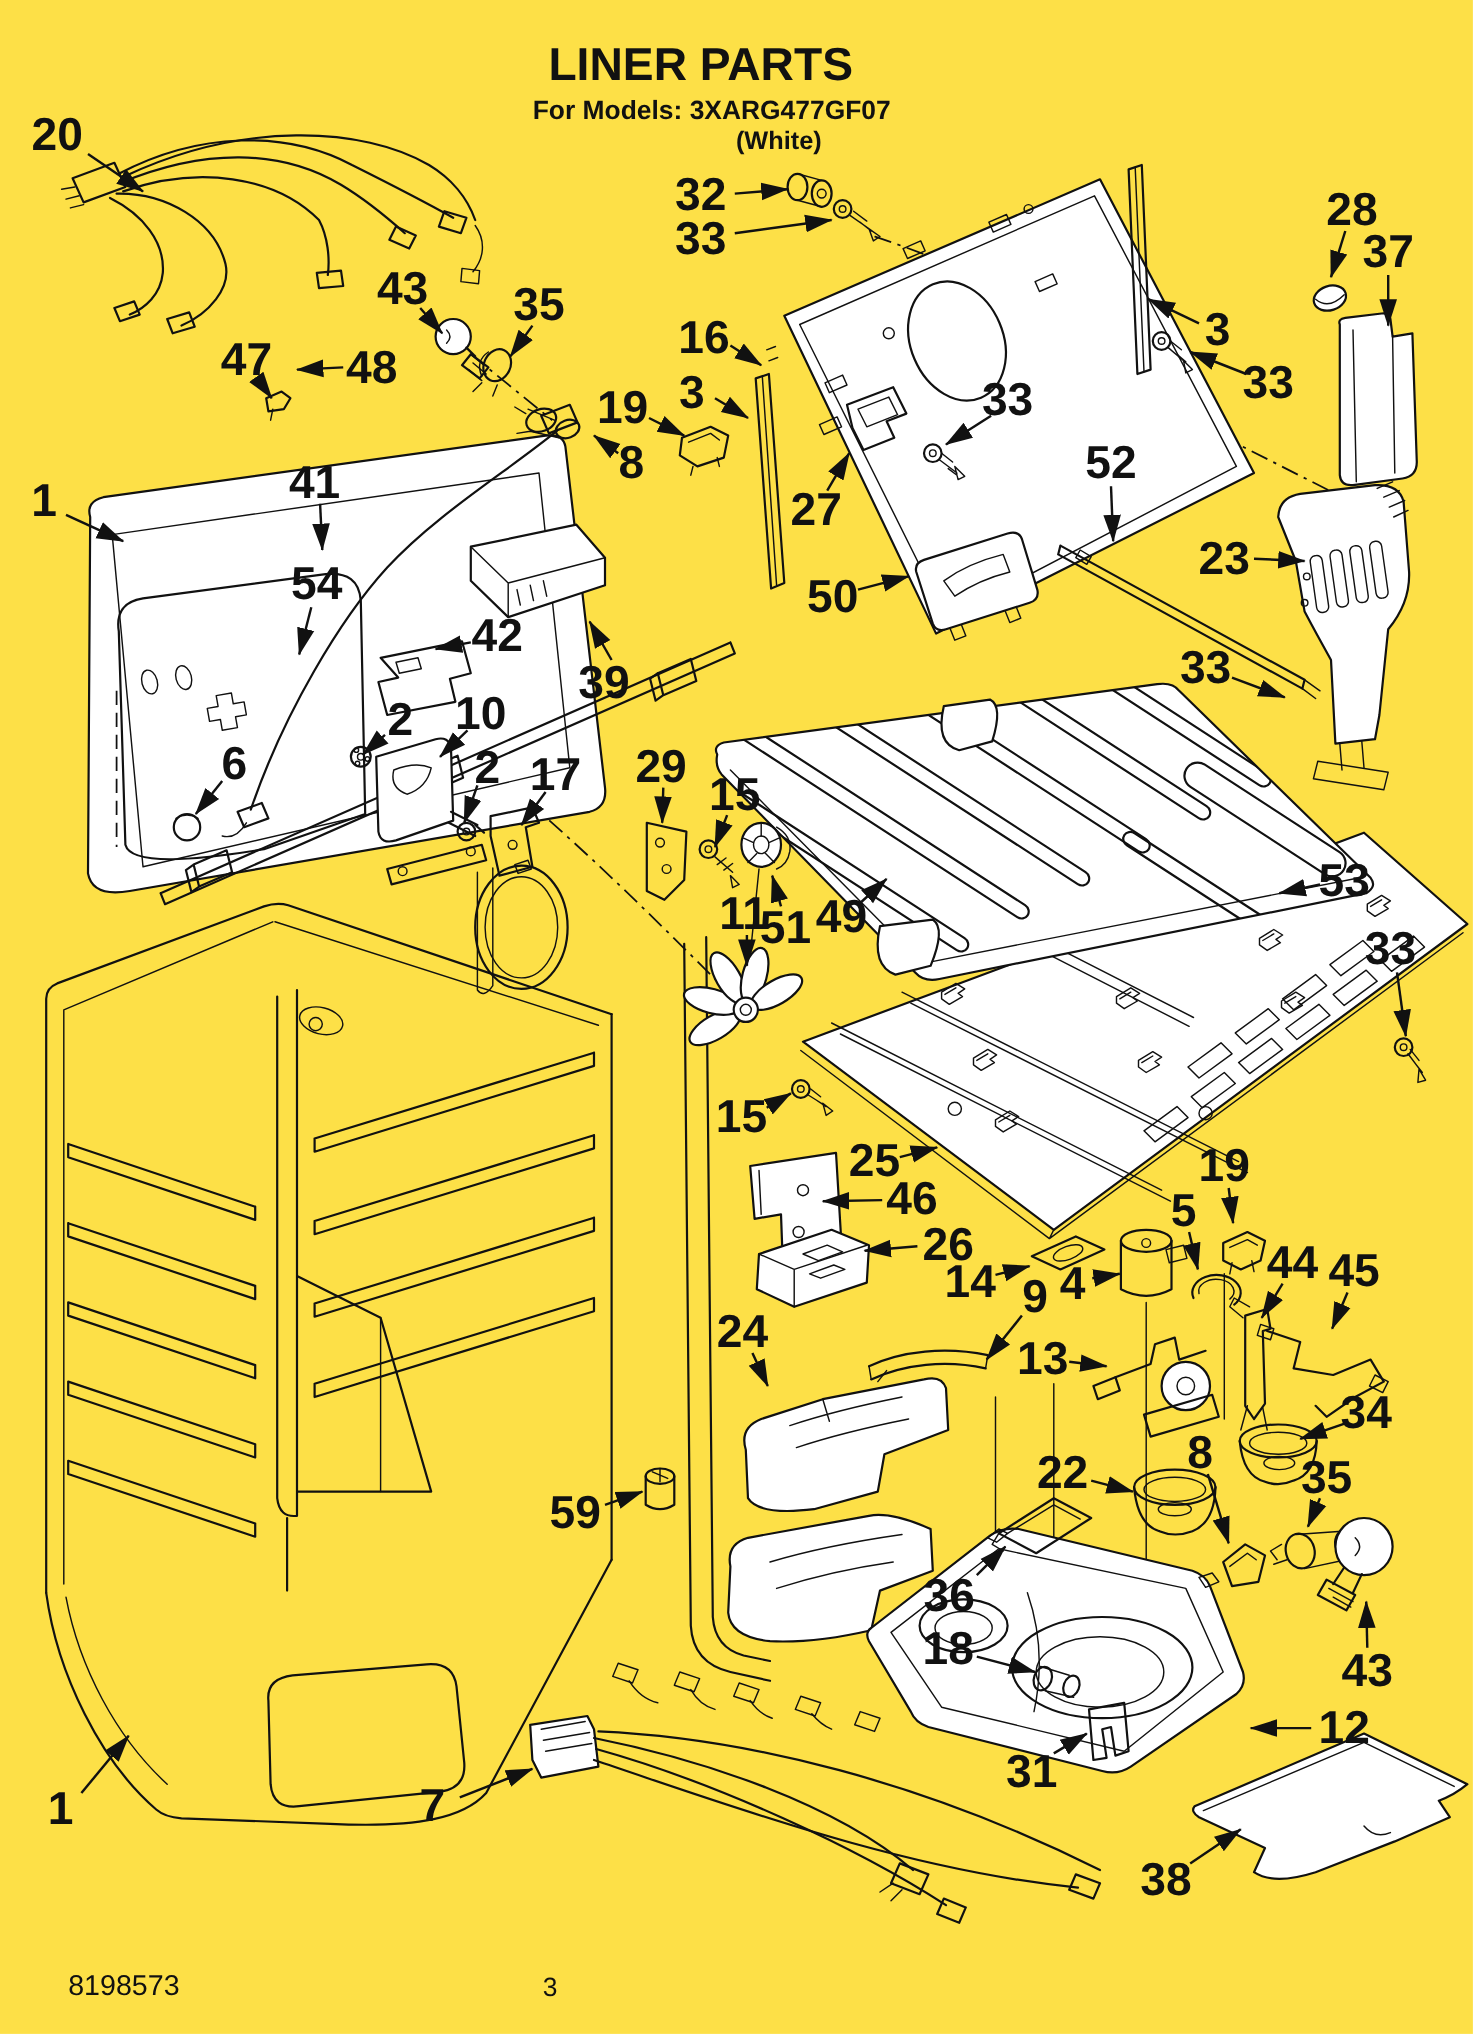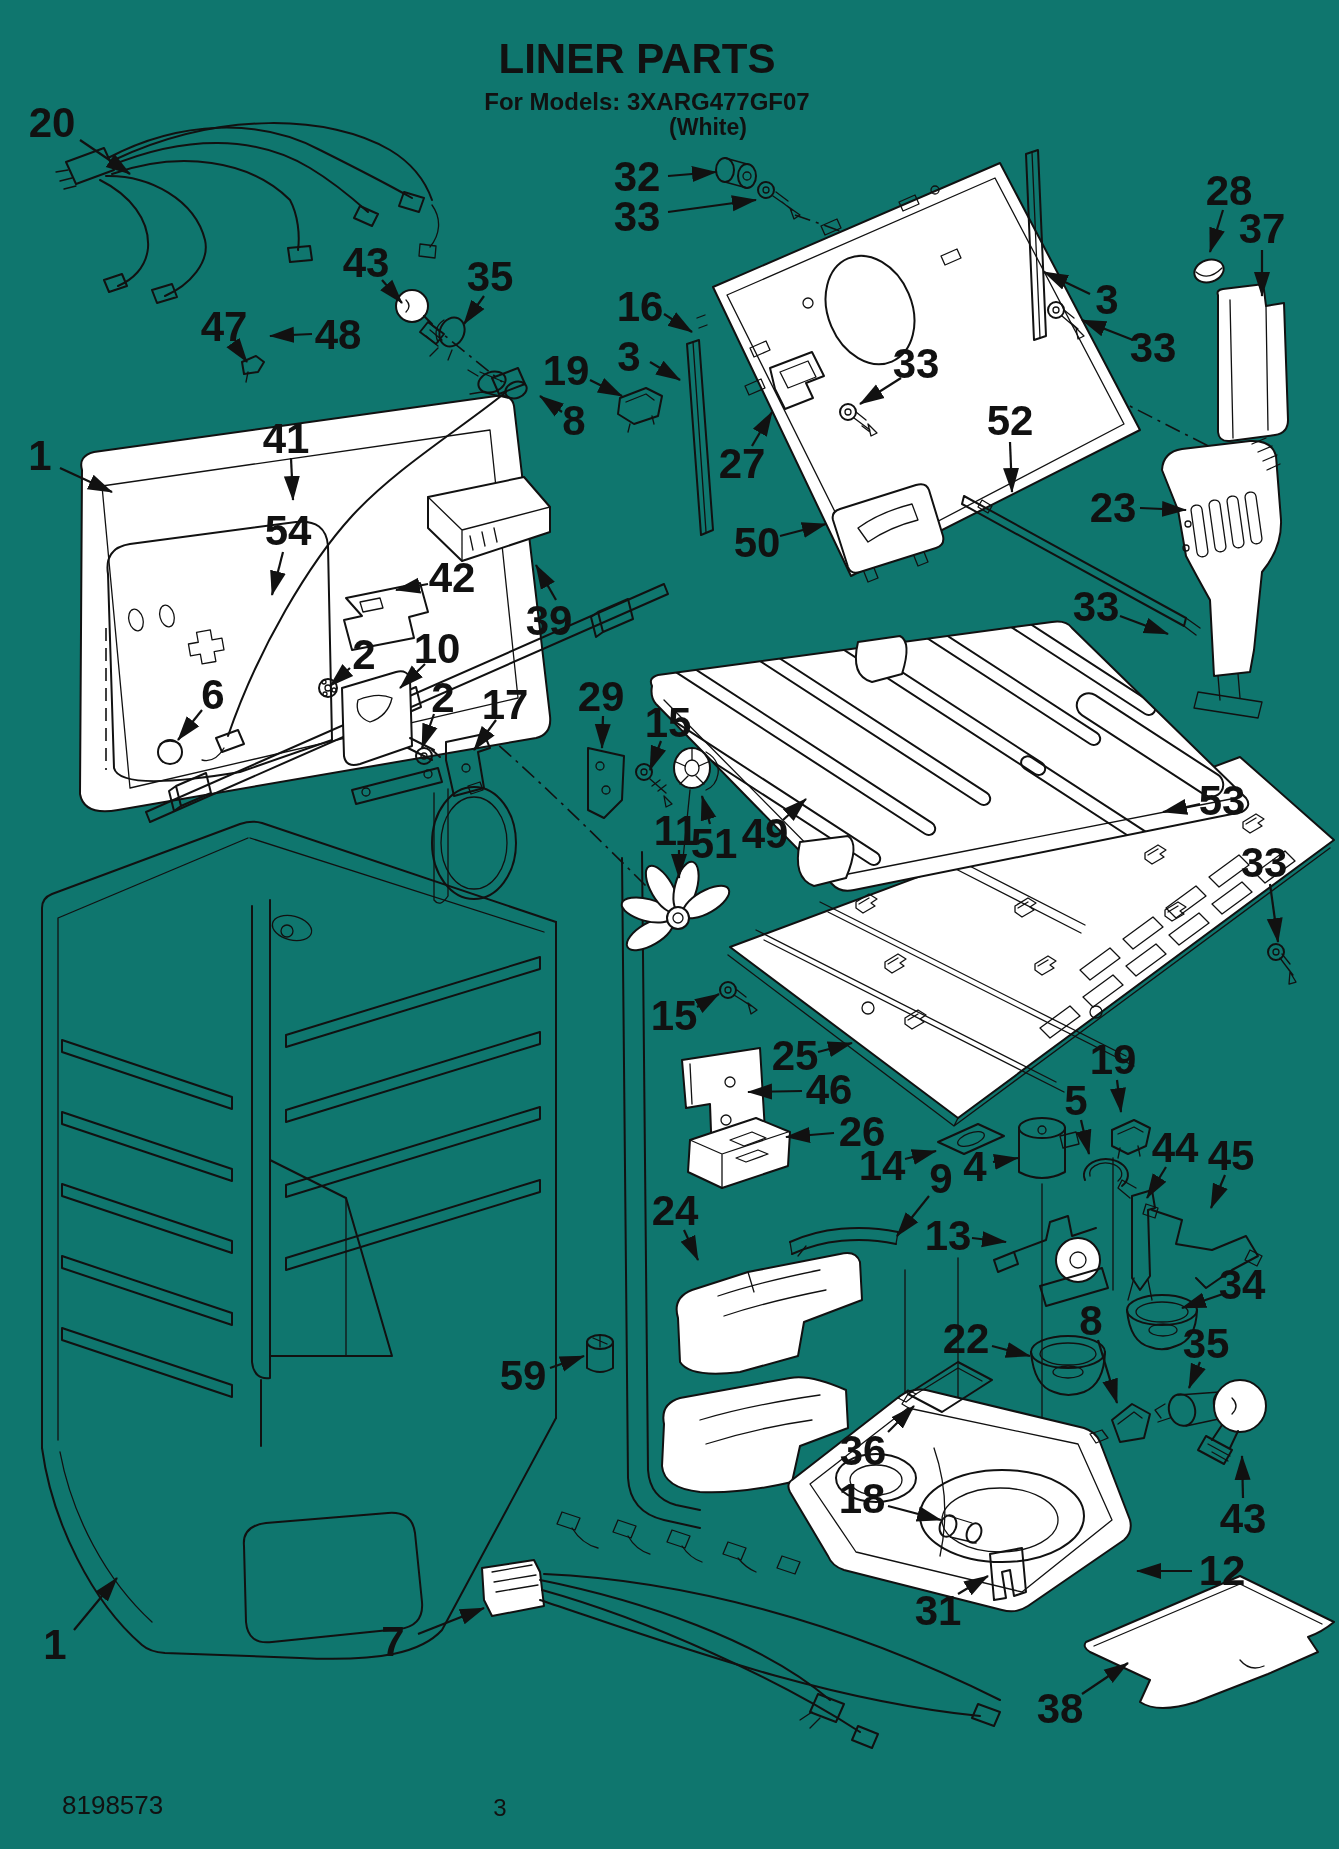--- a/index.html
+++ b/index.html
@@ -1,16 +1,16 @@
 <!DOCTYPE html>
 <html><head>
 <meta charset="utf-8">
 <style>
   html,body { margin:0; padding:0; background:#fff; }
-  .page { position:relative; width:1339px; height:1849px; background:#0f766e; overflow:hidden; }
+  .page { position:relative; width:1339px; height:1849px; background:#fde047; overflow:hidden; }
   svg { display:block; }
   .ln { fill:none; stroke:#111; stroke-width:2; stroke-linejoin:round; stroke-linecap:round; }
   .fw { fill:#fff; stroke:#111; stroke-width:2; stroke-linejoin:round; }
   .thin { fill:none; stroke:#111; stroke-width:1.3; stroke-linejoin:round; stroke-linecap:round; }
   .dash { fill:none; stroke:#111; stroke-width:1.6; stroke-dasharray:13 7; }
   .dashdot { fill:none; stroke:#111; stroke-width:1.6; stroke-dasharray:16 6 3 6; }
   .leader { fill:none; stroke:#111; stroke-width:2.2; }
   .callout-num { font:700 42px "Liberation Sans", sans-serif; fill:#111; text-anchor:middle; dominant-baseline:central; }
   .t-title { font:700 42px "Liberation Sans", sans-serif; fill:#111; text-anchor:middle; dominant-baseline:central; }
   .t-sub { font:700 24px "Liberation Sans", sans-serif; fill:#111; text-anchor:middle; dominant-baseline:central; }

